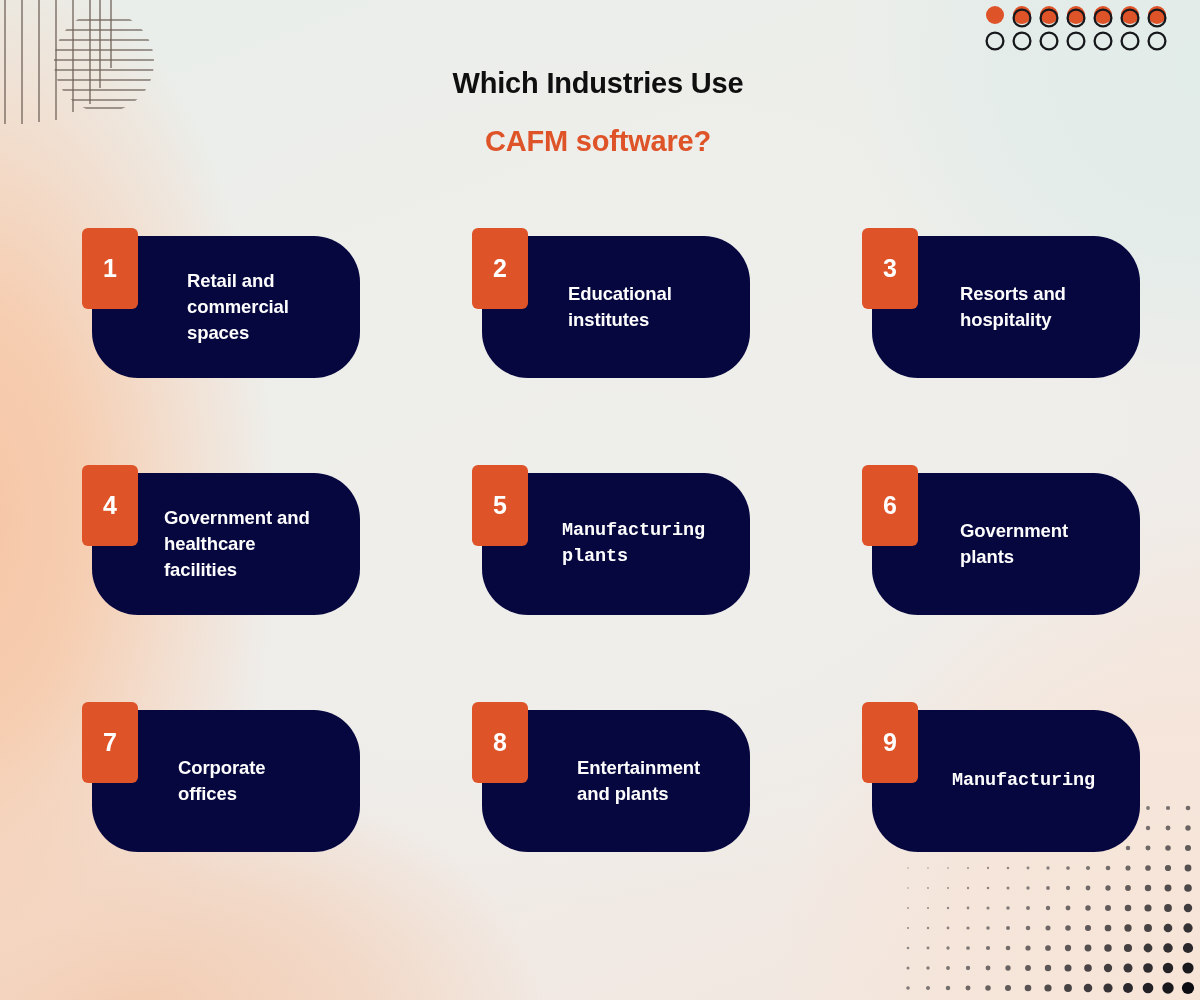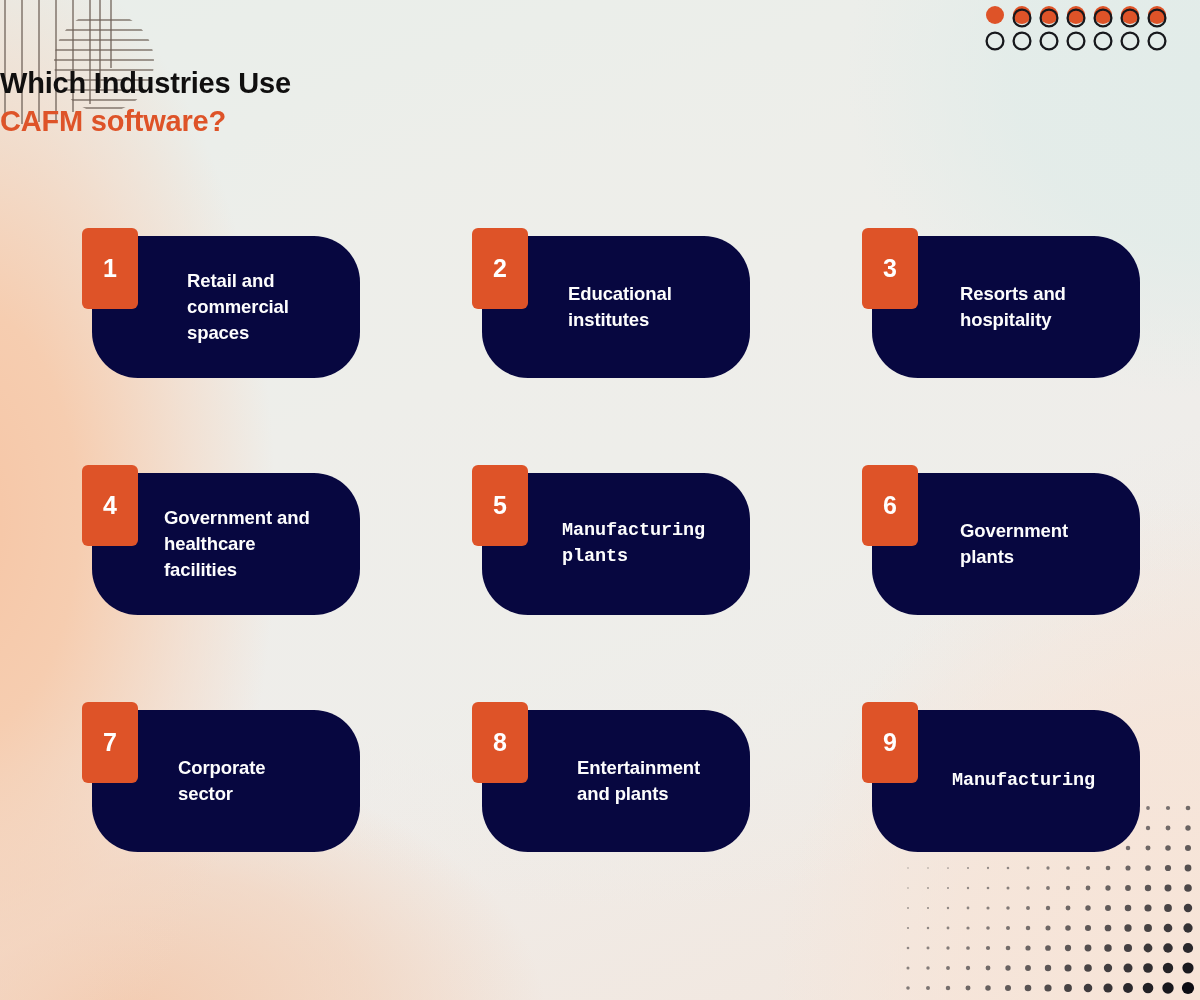--- a/index.html
+++ b/index.html
@@ -28,32 +28,33 @@
 
   
   #deco-topright { position:absolute; right:16px; top:-14px; width:200px; height:72px; }
 
   
   #deco-halftone { position:absolute; right:0; bottom:0; width:300px; height:200px; }
 
   
   #title-block {
     position:absolute; top:64px; left:0; right:4px;
-    text-align:left;
+    text-align:center;
     z-index:5;
   }
   #title-line1 {
     font-size:29px; font-weight:bold; color:#100f0f;
     letter-spacing:-0.2px; line-height:1.32;
     display:block;
   }
   #title-line2 {
     font-size:29px; font-weight:bold; color:#de5328;
     letter-spacing:-0.2px; line-height:1.32;
     display:block;
+    margin-top:20px;
   }
 
   
   #card-grid {
     position:absolute;
     left:92px; top:228px;
     width:1016px;
     display:grid;
     grid-template-columns:268px 268px 268px;
     column-gap:122px;
@@ -382,21 +383,21 @@
         <div class="card-label">Government
 plants</div>
       </div>
       <div class="badge">
         <span class="badge-num">6</span>
       </div>
     </div>
     <div class="card-wrap pad-86">
       <div class="card-body">
         <div class="card-label">Corporate
-sector</div>
+offices</div>
       </div>
       <div class="badge">
         <span class="badge-num">7</span>
       </div>
     </div>
     <div class="card-wrap pad-78">
       <div class="card-body">
         <div class="card-label">Entertainment
 and plants</div>
       </div>

